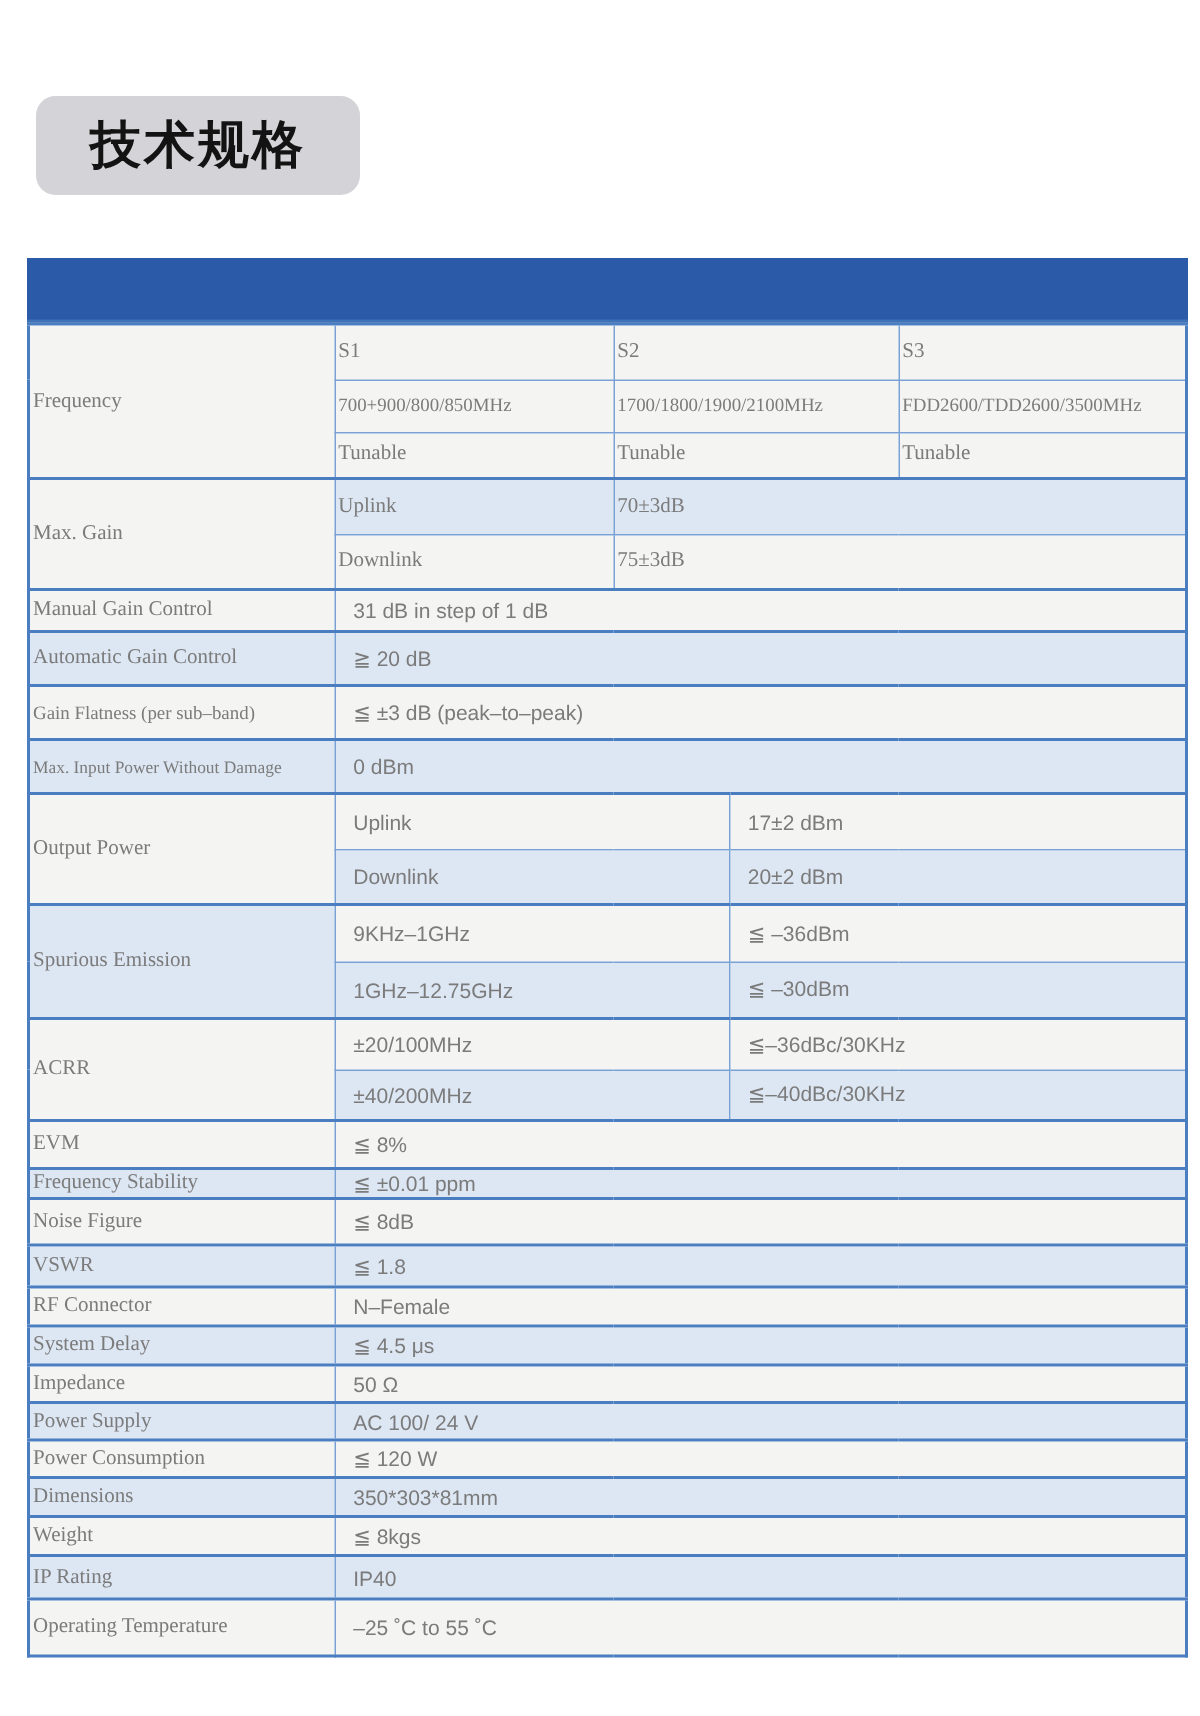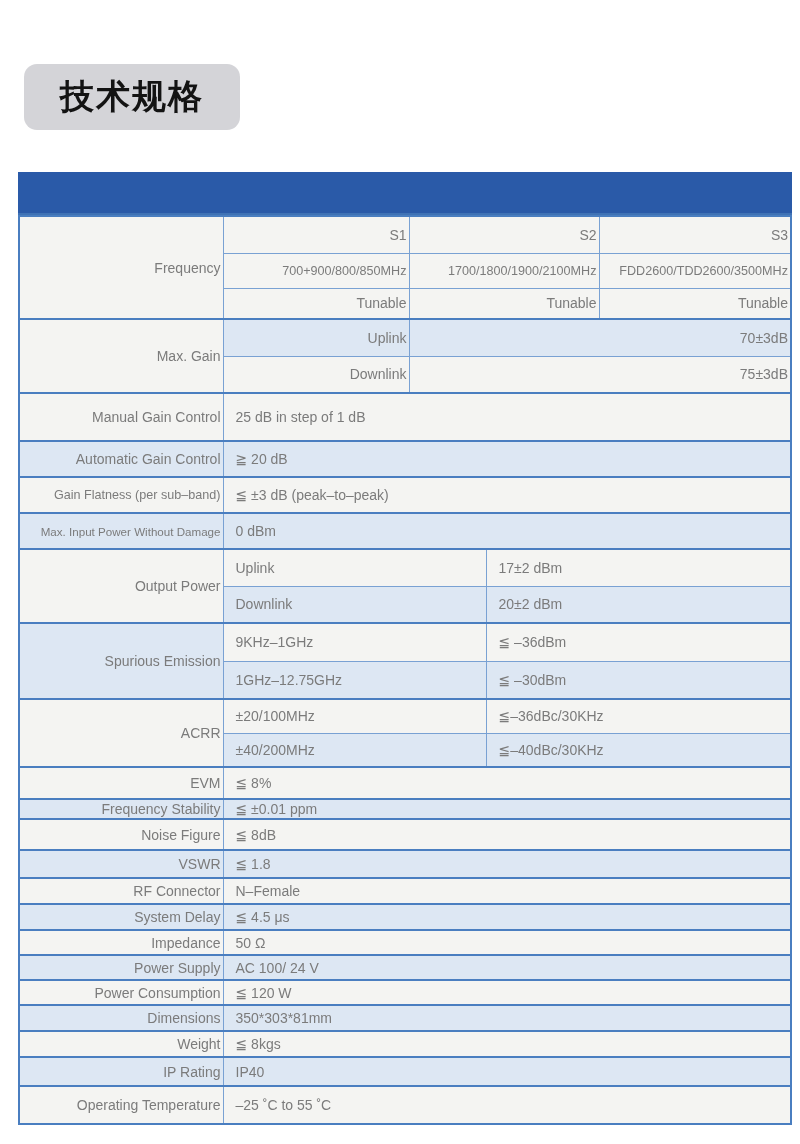--- a/index.html
+++ b/index.html
@@ -44,21 +44,21 @@
   td {
     border: 1px solid #79a1d3;
     color: #7b7b7b;
     font-size: 14px;
     padding: 0 12px;
     white-space: nowrap;
     overflow: hidden;
     vertical-align: middle;
     text-align: left;
   }
-  td.c { text-align: right; padding: 0 2px; }
+  td.c { text-align: left; padding: 0 2px; font-family: Liberation Serif, serif; }
   tr.grp > td { border-top: 2px solid #4a7ec0; }
   .g { background: #f4f4f2; }
   .b { background: #dde7f3; }
   .fs13 { font-size: 12.6px; }
   .fs11 { font-size: 11.6px; }
 </style>
 </head>
 <body>
 
 <div class="title-badge">
@@ -97,23 +97,23 @@
     <tr class="grp" style="height:37px">
       <td class="c g" rowspan="2">Max. Gain</td>
       <td class="c b">Uplink</td>
       <td class="c b" colspan="3">70±3dB</td>
     </tr>
     <tr style="height:37px">
       <td class="c g">Downlink</td>
       <td class="c g" colspan="3">75±3dB</td>
     </tr>
 
-    <tr class="grp" style="height:48px">
+    <tr class="grp" style="height:28px">
       <td class="c g">Manual Gain Control</td>
-      <td class="g" colspan="4">25 dB in step of 1 dB</td>
+      <td class="g" colspan="4">31 dB in step of 1 dB</td>
     </tr>
     <tr class="grp" style="height:36px">
       <td class="c b">Automatic Gain Control</td>
       <td class="b" colspan="4">≧ 20 dB</td>
     </tr>
     <tr class="grp" style="height:36px">
       <td class="c g fs13">Gain Flatness (per sub–band)</td>
       <td class="g" colspan="4">≦ ±3 dB (peak–to–peak)</td>
     </tr>
     <tr class="grp" style="height:36px">

